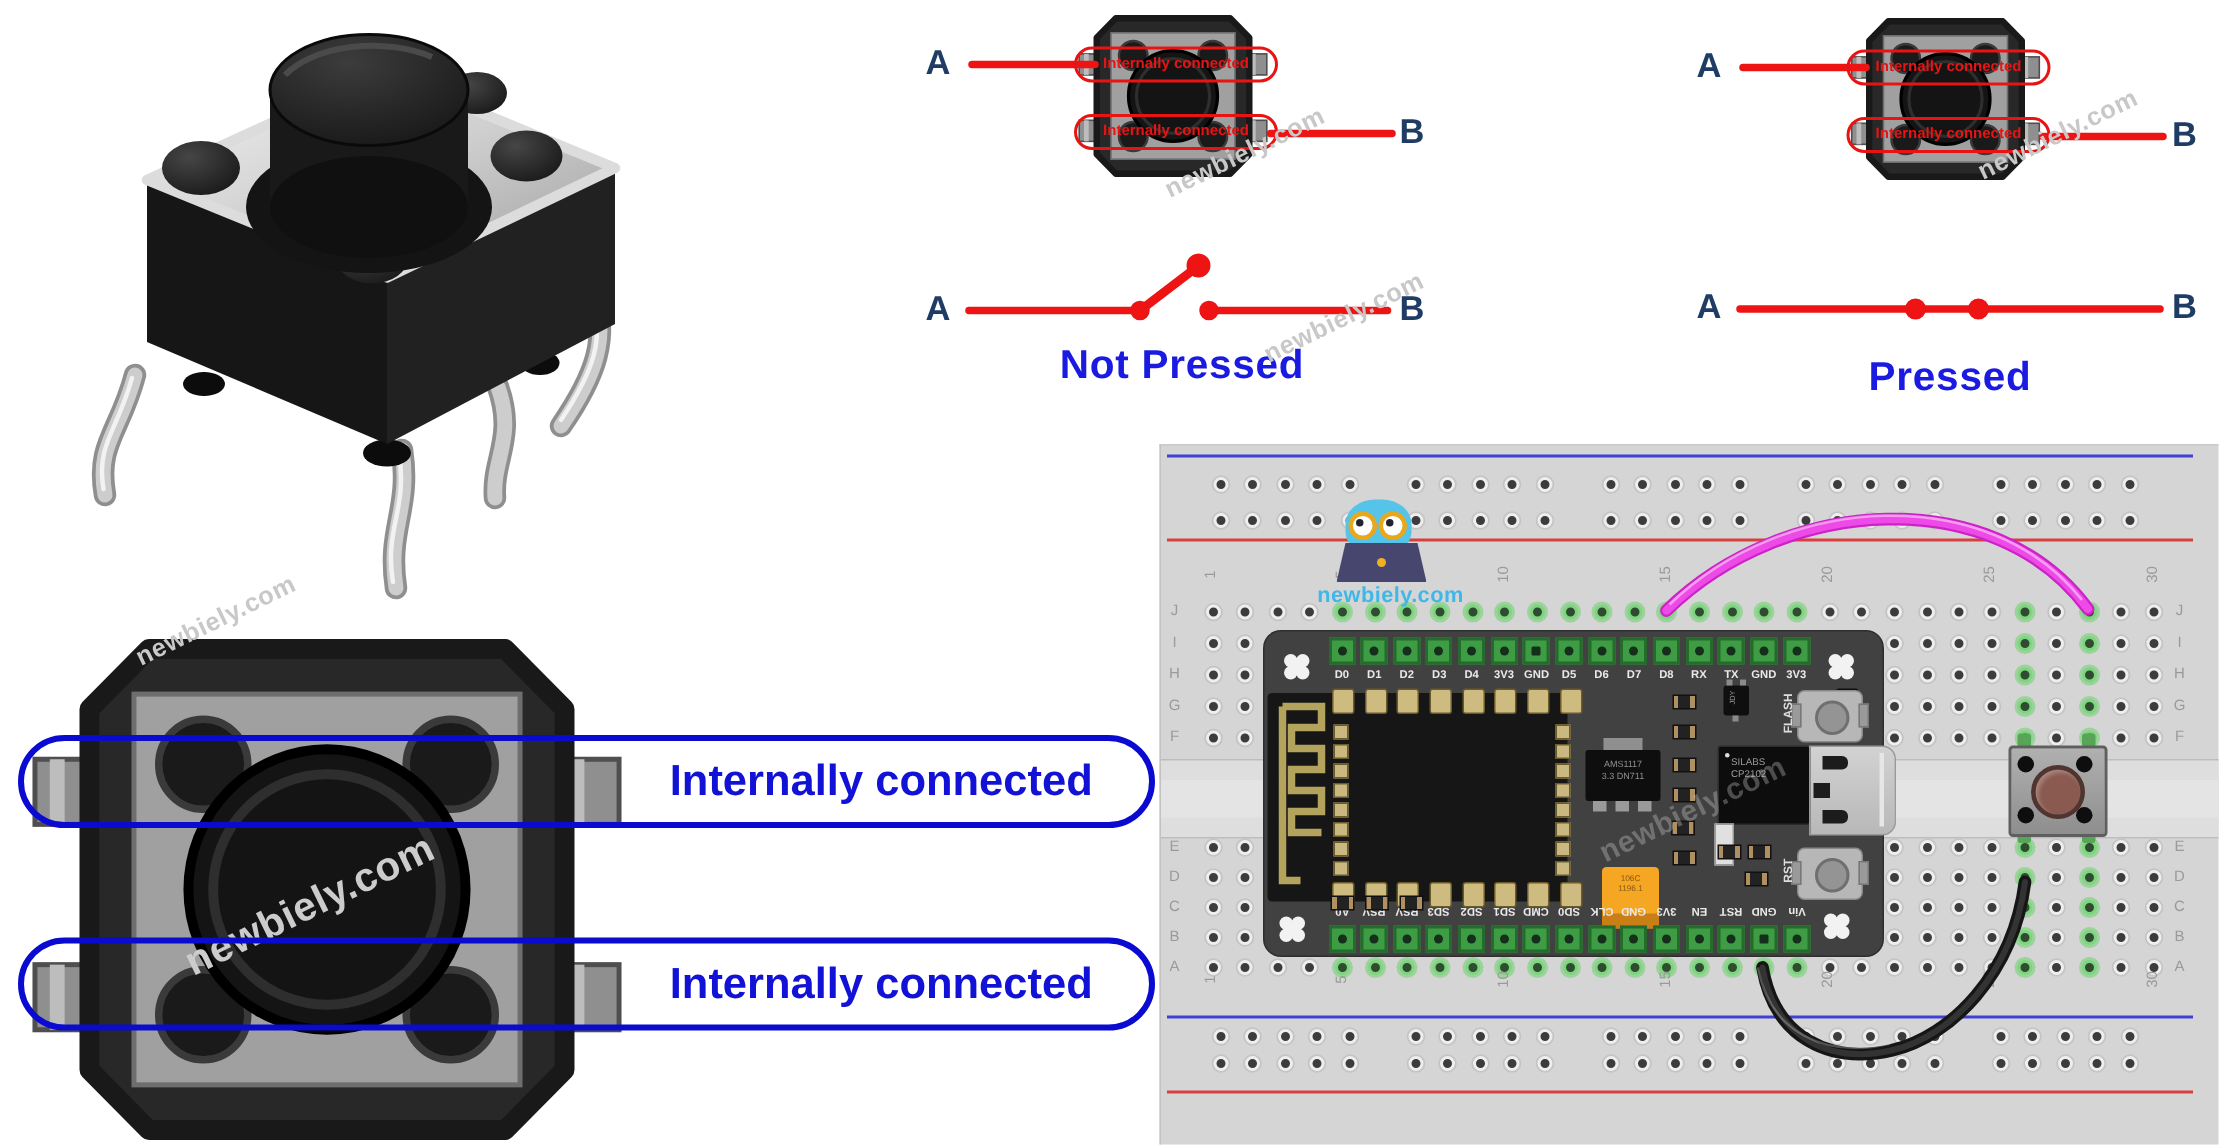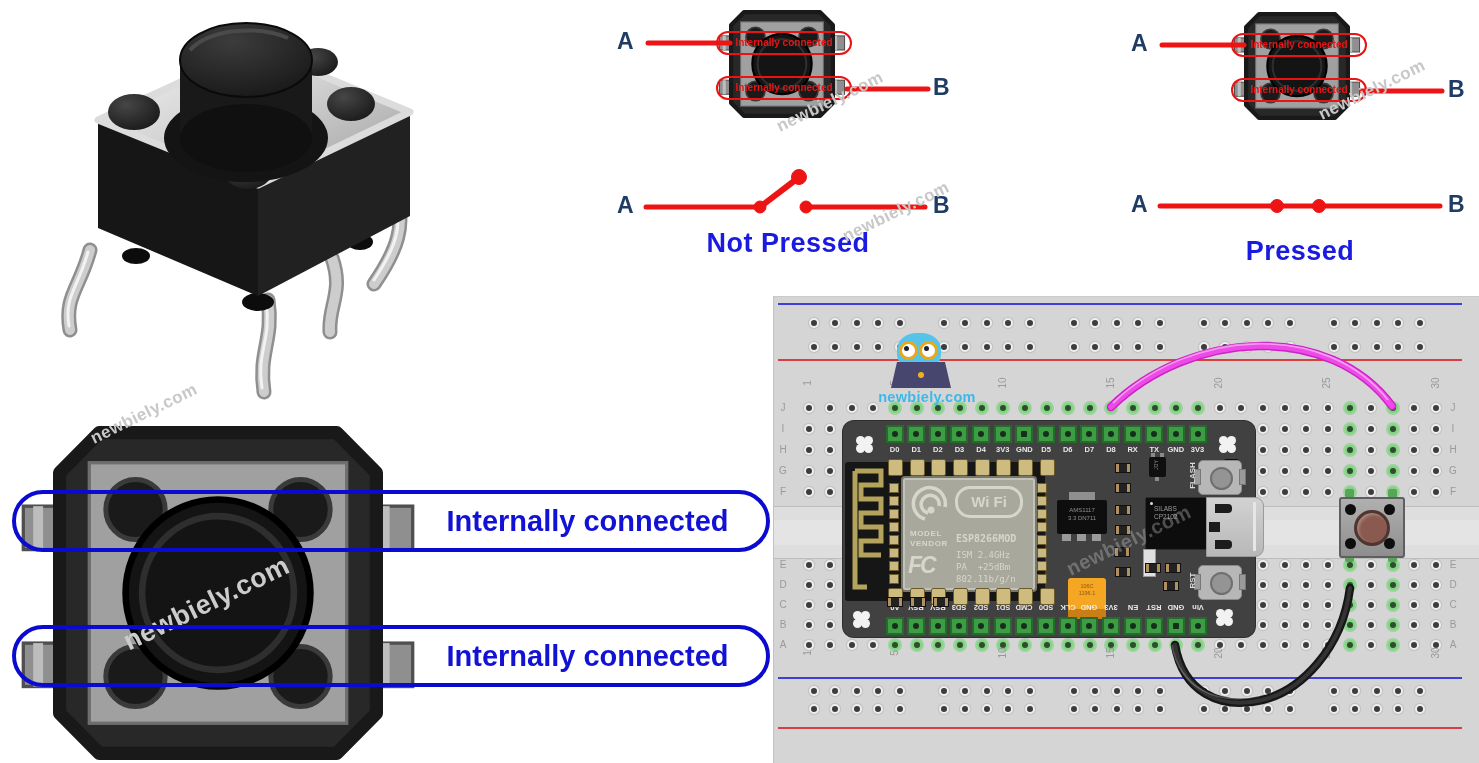--- a/index.html
+++ b/index.html
@@ -709,38 +709,20 @@
   <div class="flower" style="left:16px;top:18px"></div>
   <div class="flower" style="left:379px;top:18px"></div>
   <div class="flower" style="left:13px;top:193px"></div>
   <div class="flower" style="left:376px;top:191px"></div>
 
   <div class="abs" style="left:2px;top:41px;width:200px;height:139px;background:#161616;border-radius:3px"></div>
   <svg class="abs" style="left:4px;top:44px" width="46" height="130" viewBox="0 0 46 130">
     <path d="M8 6 H34 V20 H14 V34 H34 V48 H14 V62 H34 V76 H14 V90 H34 M8 6 V122 H20" stroke="#b3a35c" stroke-width="5" fill="none"></path>
   </svg>
 
-  <div class="abs" style="left:58px;top:55px;width:132px;height:112px;background:#a8a89c;border:2px solid #77776d;border-radius:4px;box-shadow:inset 0 0 0 2px #c2c2b6">
-    <svg class="abs" style="left:8px;top:7px" width="42" height="40" viewBox="0 0 42 40">
-      <g stroke="#d6d6ca" stroke-width="3.5" fill="none">
-        <path d="M14 34 A 16 16 0 1 1 34 22"></path>
-        <path d="M17 28 A 9 9 0 1 1 28 21"></path>
-      </g>
-      <circle cx="20" cy="25" r="3.5" fill="#d6d6ca"></circle>
-    </svg>
-    <div class="abs" style="left:52px;top:8px;width:62px;height:26px;border:3px solid #d6d6ca;border-radius:15px;
-                text-align:center;line-height:26px;font-size:15px;font-weight:bold;color:#d6d6ca">Wi Fi</div>
-    <div class="shield-txt" style="left:7px;top:51px;font-size:8px;font-weight:bold;letter-spacing:.6px">MODEL</div>
-    <div class="shield-txt" style="left:7px;top:61px;font-size:8px;font-weight:bold;letter-spacing:.6px">VENDOR</div>
-    <div class="shield-txt" style="left:53px;top:55px;font-size:10px;font-weight:bold;font-family:'DejaVu Sans Mono',monospace">ESP8266MOD</div>
-    <div class="shield-txt" style="left:5px;top:74px;font-size:23px;font-weight:bold;font-style:italic;letter-spacing:-2px">FC</div>
-    <div class="shield-txt" style="left:53px;top:72px;font-size:9px;font-family:'DejaVu Sans Mono',monospace">ISM 2.4GHz</div>
-    <div class="shield-txt" style="left:53px;top:84px;font-size:9px;font-family:'DejaVu Sans Mono',monospace">PA  +25dBm</div>
-    <div class="shield-txt" style="left:53px;top:96px;font-size:9px;font-family:'DejaVu Sans Mono',monospace">802.11b/g/n</div>
-  </div>
 
   <div class="abs" style="left:214px;top:79px;width:50px;height:28px;background:#0e0e0e;border-radius:2px;z-index:2;
               color:#8f8f8f;font-size:6px;text-align:center;line-height:8px;padding-top:6px">
     <div>AMS1117</div>
       <div>3.3  DN711</div>
   </div>
   <div class="abs" style="left:226px;top:71px;width:26px;height:8px;background:#8f8f8f"></div>
   <div class="abs" style="left:219px;top:107px;width:9px;height:13px;background:#9a9a9a"></div>
   <div class="abs" style="left:234px;top:107px;width:9px;height:13px;background:#9a9a9a"></div>
   <div class="abs" style="left:249px;top:107px;width:9px;height:13px;background:#9a9a9a"></div>

